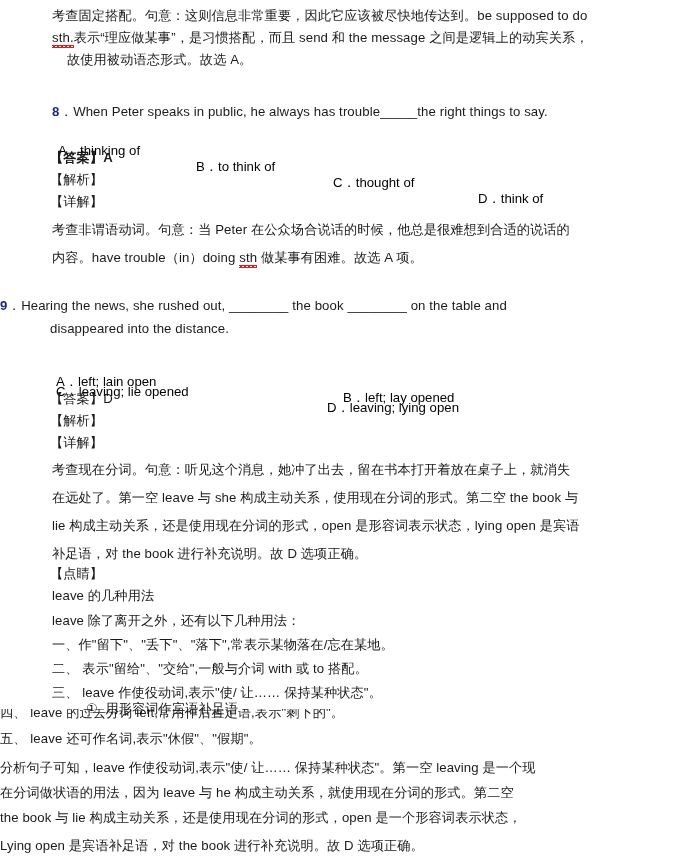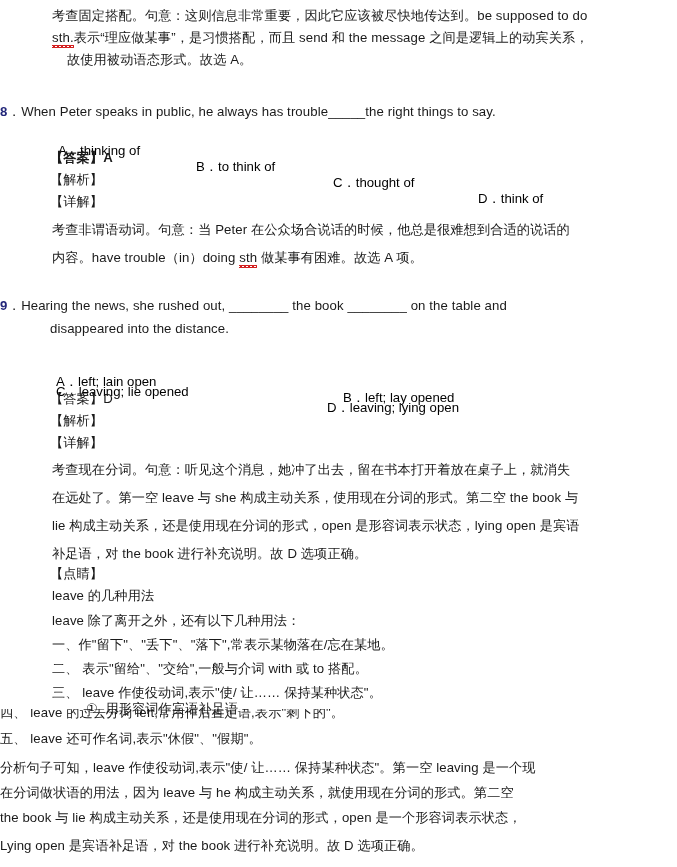--- a/index.html
+++ b/index.html
@@ -111,21 +111,21 @@
 <body>
 
 <div id="page">
 
   <div class="line ind" style="top:8px;">考查固定搭配。句意：这则信息非常重要，因此它应该被尽快地传达到。be supposed to do</div>
 
   <div class="line ind" style="top:30px;"><span class="sq">sth.</span><span>表示“理应做某事”，是习惯搭配，而且 send 和 the message 之间是逻辑上的动宾关系，</span></div>
 
   <div class="line ind" style="top:52px;margin-left:15px;">故使用被动语态形式。故选 A。</div>
 
-  <div class="line" style="top:104px;"><span class="qnum">8</span><span class="dot-sep">．</span><span>When Peter speaks in public, he always has trouble_____the right things to say.</span></div>
+  <div class="line" style="top:104px;padding-left:52px;"><span class="qnum">8</span><span class="dot-sep">．</span><span>When Peter speaks in public, he always has trouble_____the right things to say.</span></div>
 
   <div class="choices" style="top:127px;">
     <span class="choice" style="left:58px;"><span>A．</span><span>thinking of</span></span>
     <span class="choice" style="left:196px;"><span>B．</span><span>to think of</span></span>
     <span class="choice" style="left:333px;"><span>C．</span><span>thought of</span></span>
     <span class="choice" style="left:478px;"><span>D．</span><span>think of</span></span>
   </div>
 
   <div class="line ind-b" style="top:150px;font-weight:bold;"><span>【答案】</span><span>A</span></div>
 

